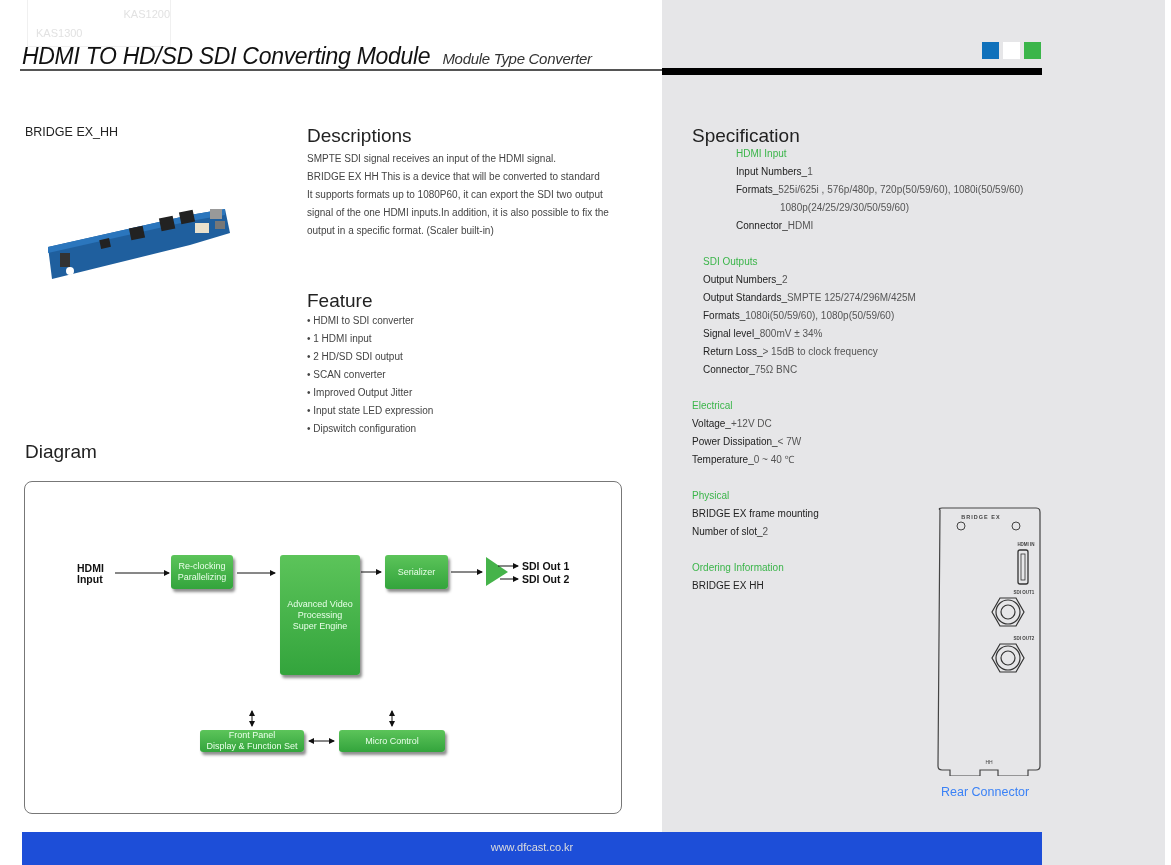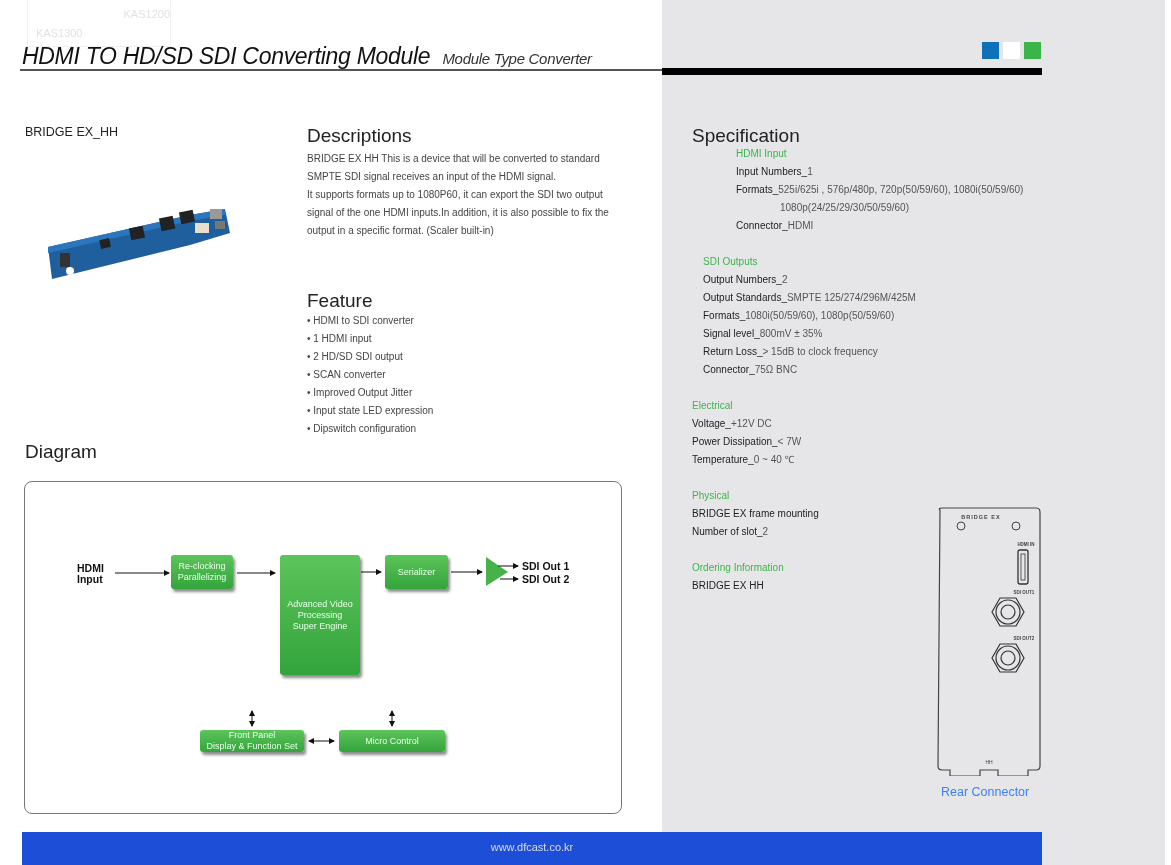--- a/index.html
+++ b/index.html
@@ -76,22 +76,22 @@
   <rect x="60" y="64" width="10" height="9" fill="#222" transform="rotate(-12 65 68)"></rect>
   <rect x="155" y="48" width="14" height="10" fill="#e8e0cc"></rect>
   <rect x="170" y="34" width="12" height="10" fill="#999"></rect>
   <rect x="175" y="46" width="10" height="8" fill="#777"></rect>
   <rect x="20" y="78" width="10" height="14" fill="#333"></rect>
   <circle cx="30" cy="96" r="4" fill="#fff"></circle>
 </svg>
 
 <div class="sec-head desc-head">Descriptions</div>
 <div class="desc-body">
+  <p>SMPTE SDI signal receives an input of the HDMI signal.</p>
   <p>BRIDGE EX HH This is a device that will be converted to standard</p>
-  <p>SMPTE SDI signal receives an input of the HDMI signal.</p>
   <p> It supports formats up to 1080P60, it can export the SDI two output</p>
   <p>signal of the one HDMI inputs.In addition, it is also possible to fix the</p>
   <p>output in a specific format. (Scaler built-in)</p>
 </div>
 
 <div class="sec-head feat-head">Feature</div>
 <ul class="feat-list">
   <li>HDMI to SDI converter</li>
   <li>1 HDMI input</li>
   <li>2 HD/SD SDI output</li>
@@ -165,21 +165,21 @@
   <div><span class="k">Formats_</span><span class="v">525i/625i , 576p/480p, 720p(50/59/60), 1080i(50/59/60)</span></div>
   <div class="indent">1080p(24/25/29/30/50/59/60)</div>
   <div><span class="k">Connector_</span><span class="v">HDMI</span></div>
 </div>
 
 <div class="spec" style="top:253px;margin-left:11px;">
   <div class="cat">SDI Outputs</div>
   <div><span class="k">Output Numbers_</span><span class="v">2</span></div>
   <div><span class="k">Output Standards_</span><span class="v">SMPTE 125/274/296M/425M</span></div>
   <div><span class="k">Formats_</span><span class="v">1080i(50/59/60), 1080p(50/59/60)</span></div>
-  <div><span class="k">Signal level_</span><span class="v">800mV ± 35%</span></div>
+  <div><span class="k">Signal level_</span><span class="v">800mV ± 34%</span></div>
   <div><span class="k">Return Loss_</span><span class="v">&gt; 15dB to clock frequency</span></div>
   <div><span class="k">Connector_</span><span class="v">75Ω BNC</span></div>
 </div>
 
 <div class="spec" style="top:397px;">
   <div class="cat">Electrical</div>
   <div><span class="k">Voltage_</span><span class="v">+12V DC</span></div>
   <div><span class="k">Power Dissipation_</span><span class="v">&lt; 7W</span></div>
   <div><span class="k">Temperature_</span><span class="v">0 ~ 40 ℃</span></div>
 </div>

